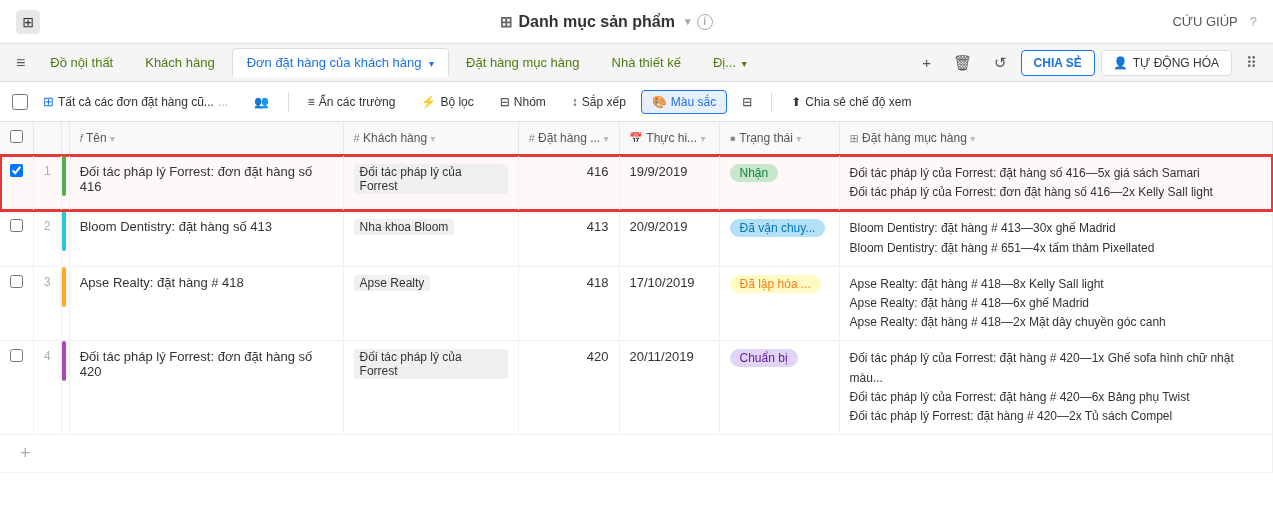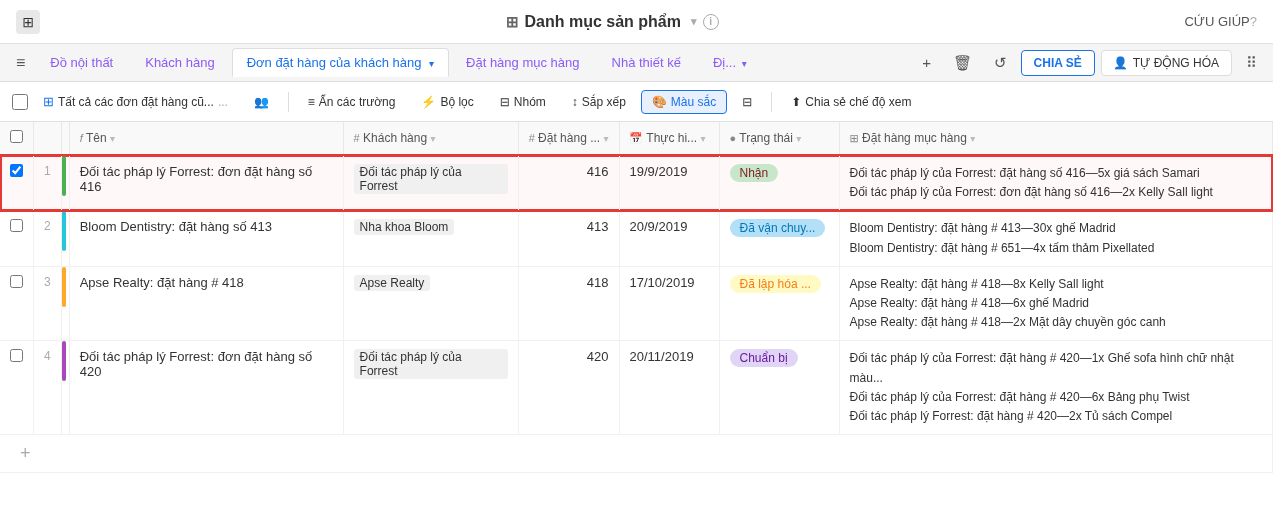--- a/index.html
+++ b/index.html
@@ -6,35 +6,35 @@
     body { font-family: -apple-system, BlinkMacSystemFont, 'Segoe UI', Arial, sans-serif; font-size: 13px; background: #fff; color: #333; width: 1273px; }
 
     
     .top-bar {
       display: flex; align-items: center; justify-content: space-between;
       background: #fff; border-bottom: 1px solid #e0e0e0;
       padding: 0 16px; height: 44px;
     }
     .top-bar-left { display: flex; align-items: center; gap: 8px; }
     .top-bar-center { display: flex; align-items: center; gap: 6px; font-size: 16px; font-weight: 600; color: #333; }
-    .top-bar-right { display: flex; align-items: center; gap: 0; font-size: 13px; color: #555; }
+    .top-bar-right { display: flex; align-items: center; gap: 12px; font-size: 13px; color: #555; }
     .logo-icon { width: 24px; height: 24px; background: #e8e8e8; border-radius: 4px; display:flex; align-items:center; justify-content:center; font-size:14px; }
     .help-btn { background: none; border: none; cursor: pointer; color: #555; font-size: 13px; }
     .title-icon { font-size: 15px; color: #666; }
     .info-icon { width: 16px; height: 16px; border: 1.5px solid #aaa; border-radius: 50%; display:inline-flex; align-items:center; justify-content:center; font-size:10px; color:#aaa; cursor:pointer; }
 
     
     .nav-bar {
       display: flex; align-items: center;
       background: #f5f5f5; border-bottom: 1px solid #ddd;
       padding: 0 8px; height: 38px; gap: 2px;
     }
     .nav-hamburger { padding: 4px 8px; cursor: pointer; color: #555; font-size: 16px; }
     .nav-item {
-      padding: 6px 14px; cursor: pointer; font-size: 13px; color: #8b5cf6;
+      padding: 6px 14px; cursor: pointer; font-size: 13px; color: #4d7c0f;
       border-radius: 4px 4px 0 0; border: 1px solid transparent;
       white-space: nowrap;
     }
     .nav-item.active {
       background: #fff; border: 1px solid #ddd; border-bottom: 1px solid #fff;
       font-weight: 500; color: #1a73e8;
     }
     .nav-right { margin-left: auto; display: flex; align-items: center; gap: 6px; }
     .share-btn {
       padding: 5px 12px; border: 1px solid #1a73e8; border-radius: 4px;
@@ -80,21 +80,21 @@
     }
 
     .customer-tag {
       display: inline-block; background: #f0f0f0; border-radius: 3px;
       padding: 1px 6px; font-size: 12px; color: #333;
     }
     .status-badge {
       display: inline-block; border-radius: 12px; padding: 2px 10px;
       font-size: 12px; font-weight: 500; white-space: nowrap;
     }
-    .status-nhan { background: #c8e6c9; color: #7f1d1d; }
+    .status-nhan { background: #c8e6c9; color: #15803d; }
     .status-van-chuyen { background: #b3e0f7; color: #0277bd; }
     .status-lap-hoa { background: #fff9c4; color: #f57f17; }
     .status-chuan-bi { background: #e1d5f7; color: #6a1b9a; }
 
     .order-item { font-size: 12px; color: #333; line-height: 1.6; }
 
     .add-row { height: 32px; border-top: 1px solid #e0e0e0; }
     .add-row td { color: #888; font-size: 18px; cursor: pointer; }
 
     th:first-child, td:first-child { border-left: none; }

